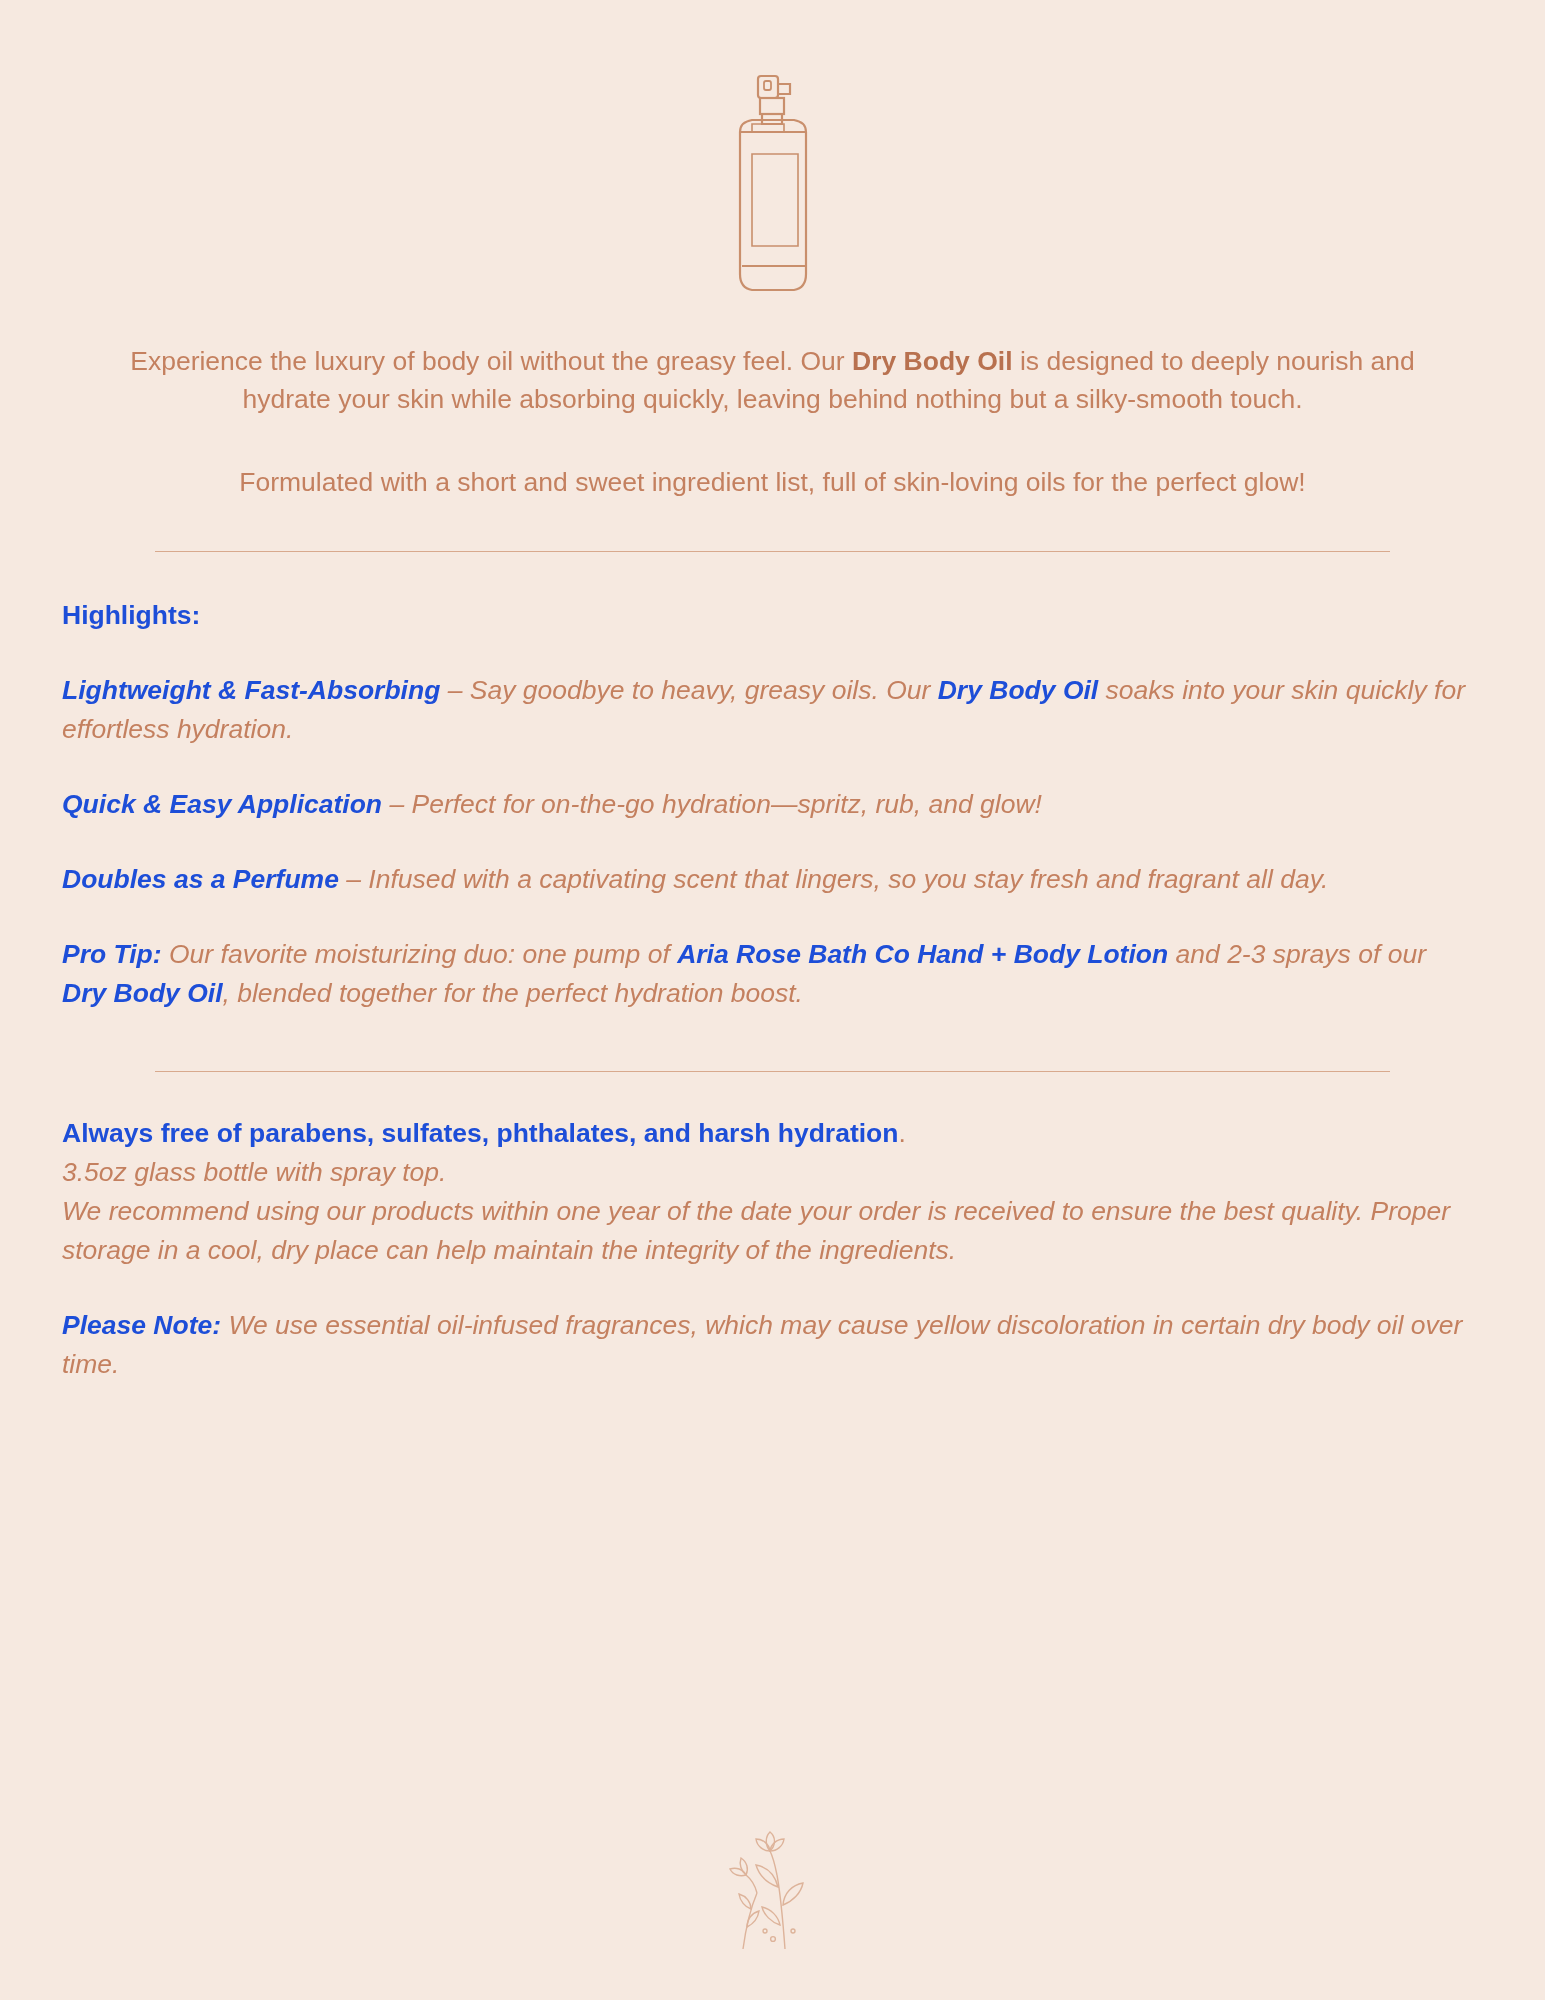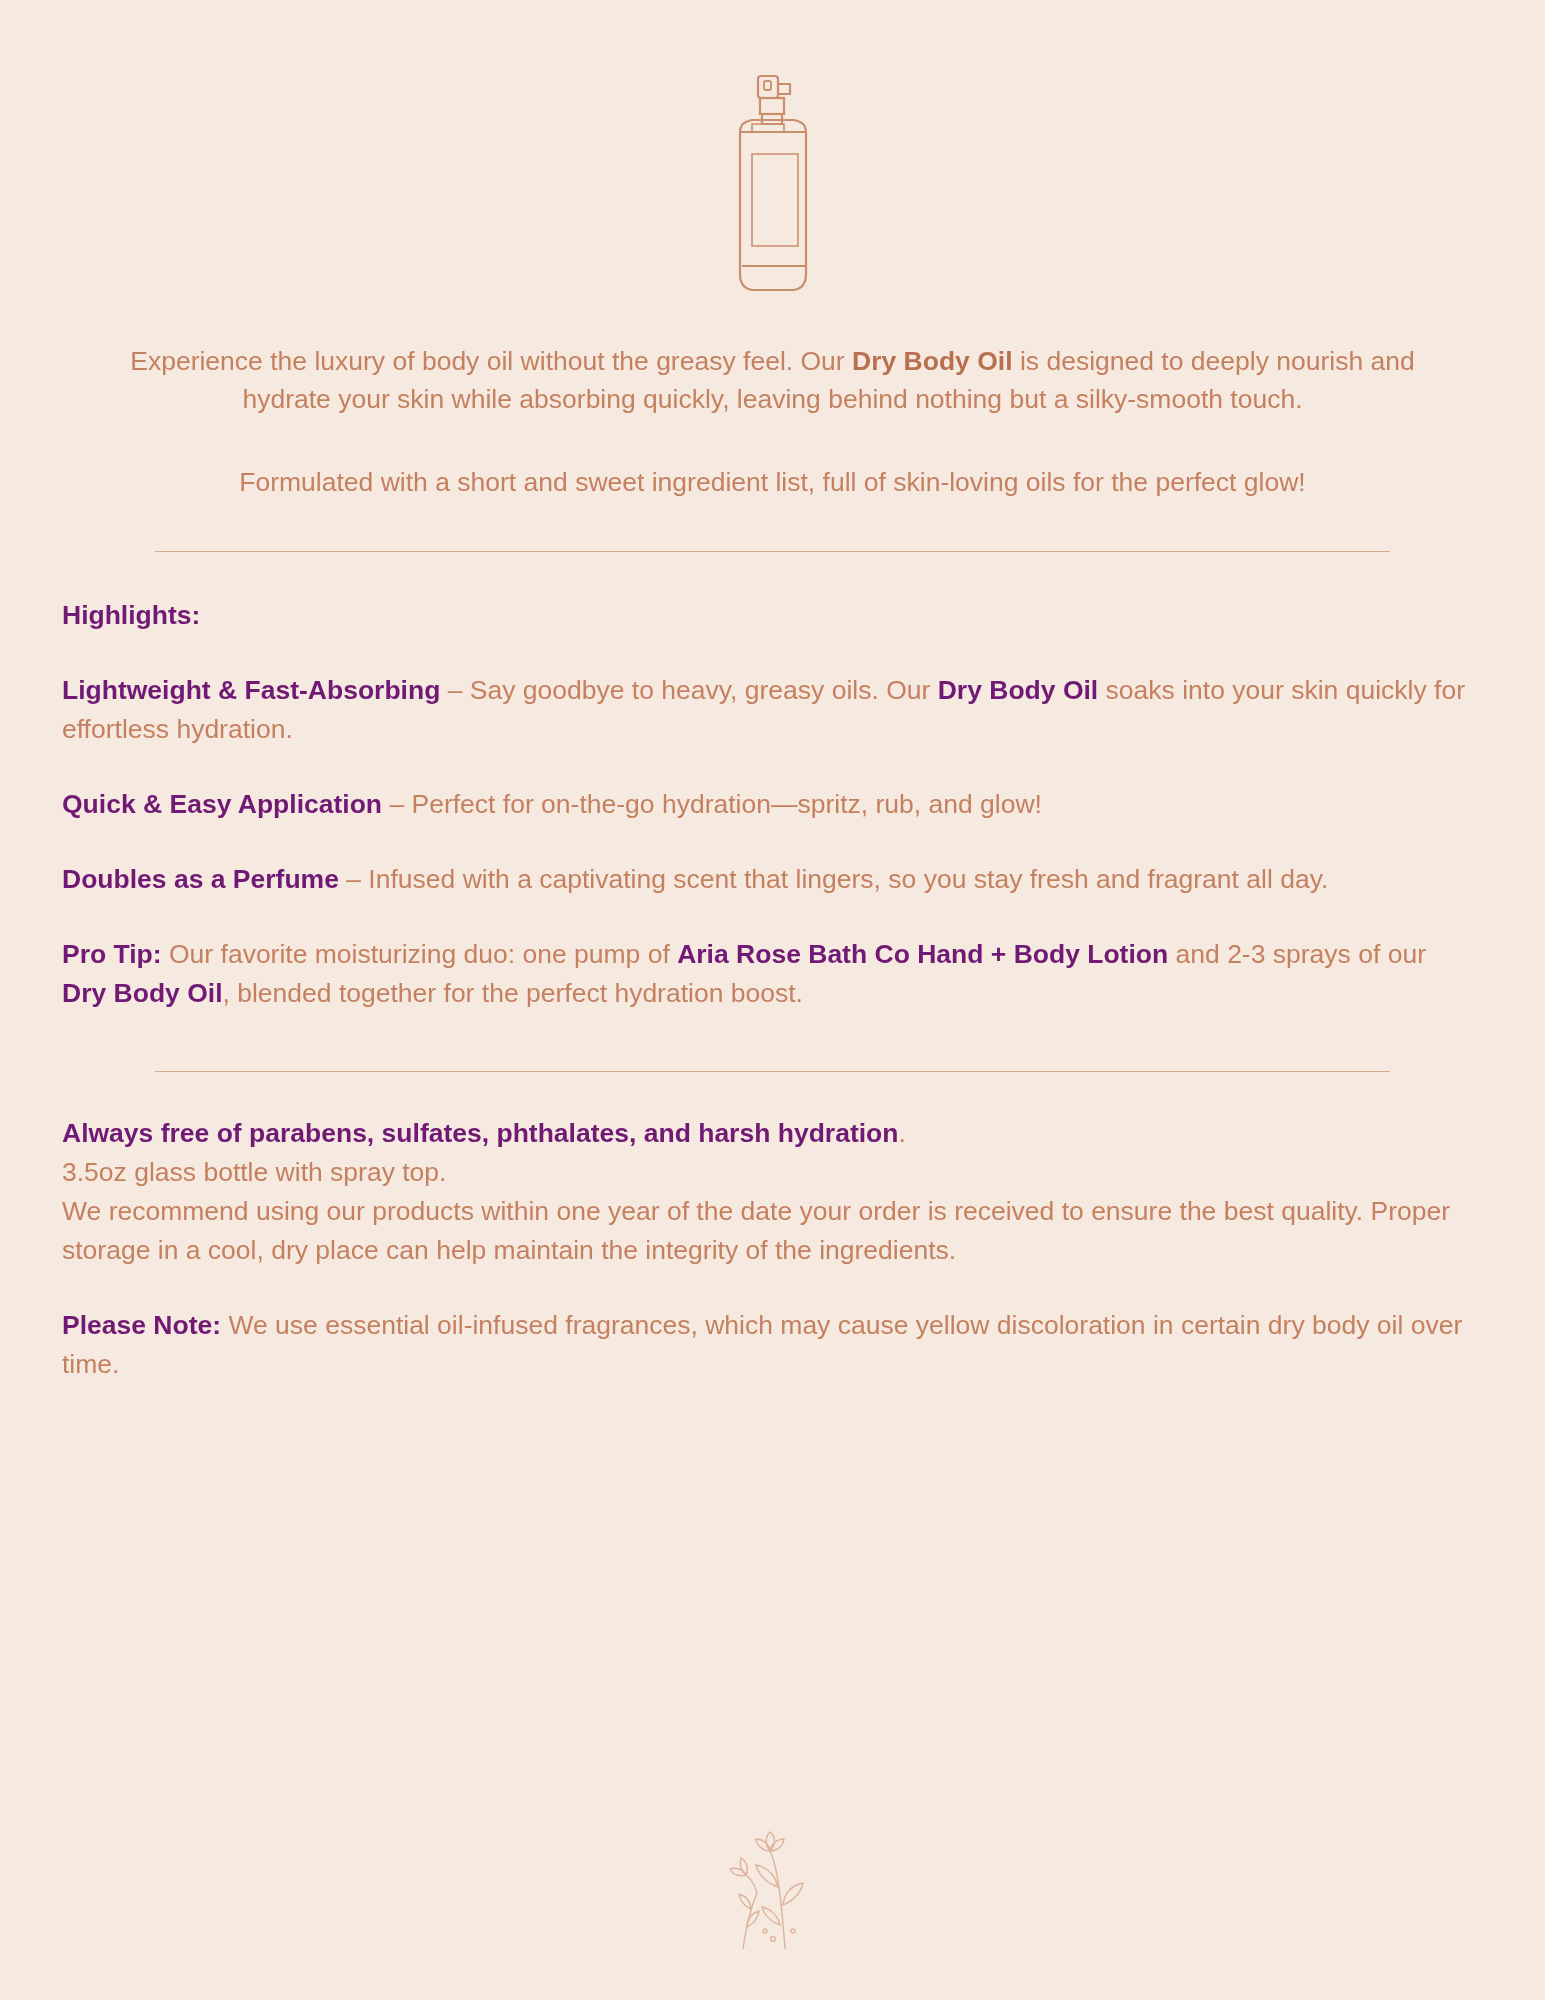--- a/index.html
+++ b/index.html
@@ -69,27 +69,28 @@
     line-height: 1.47;
     color: #c4805f;
     padding-left: 0px;
     padding-right: 10px;
   }
   .section.first {
     margin-top: 44px;
   }
   .heading {
     font-weight: bold;
-    color: #701a75;
+    color: #1d4ed8;
   }
   .block {
     margin: 0;
   }
   .block + .block {
     margin-top: 36px;
+    font-style: italic;
   }
   .tight + .tight {
     margin-top: 0;
   }
 
   
   .flower-wrap {
     position: absolute;
     left: 0;
     right: 0;

